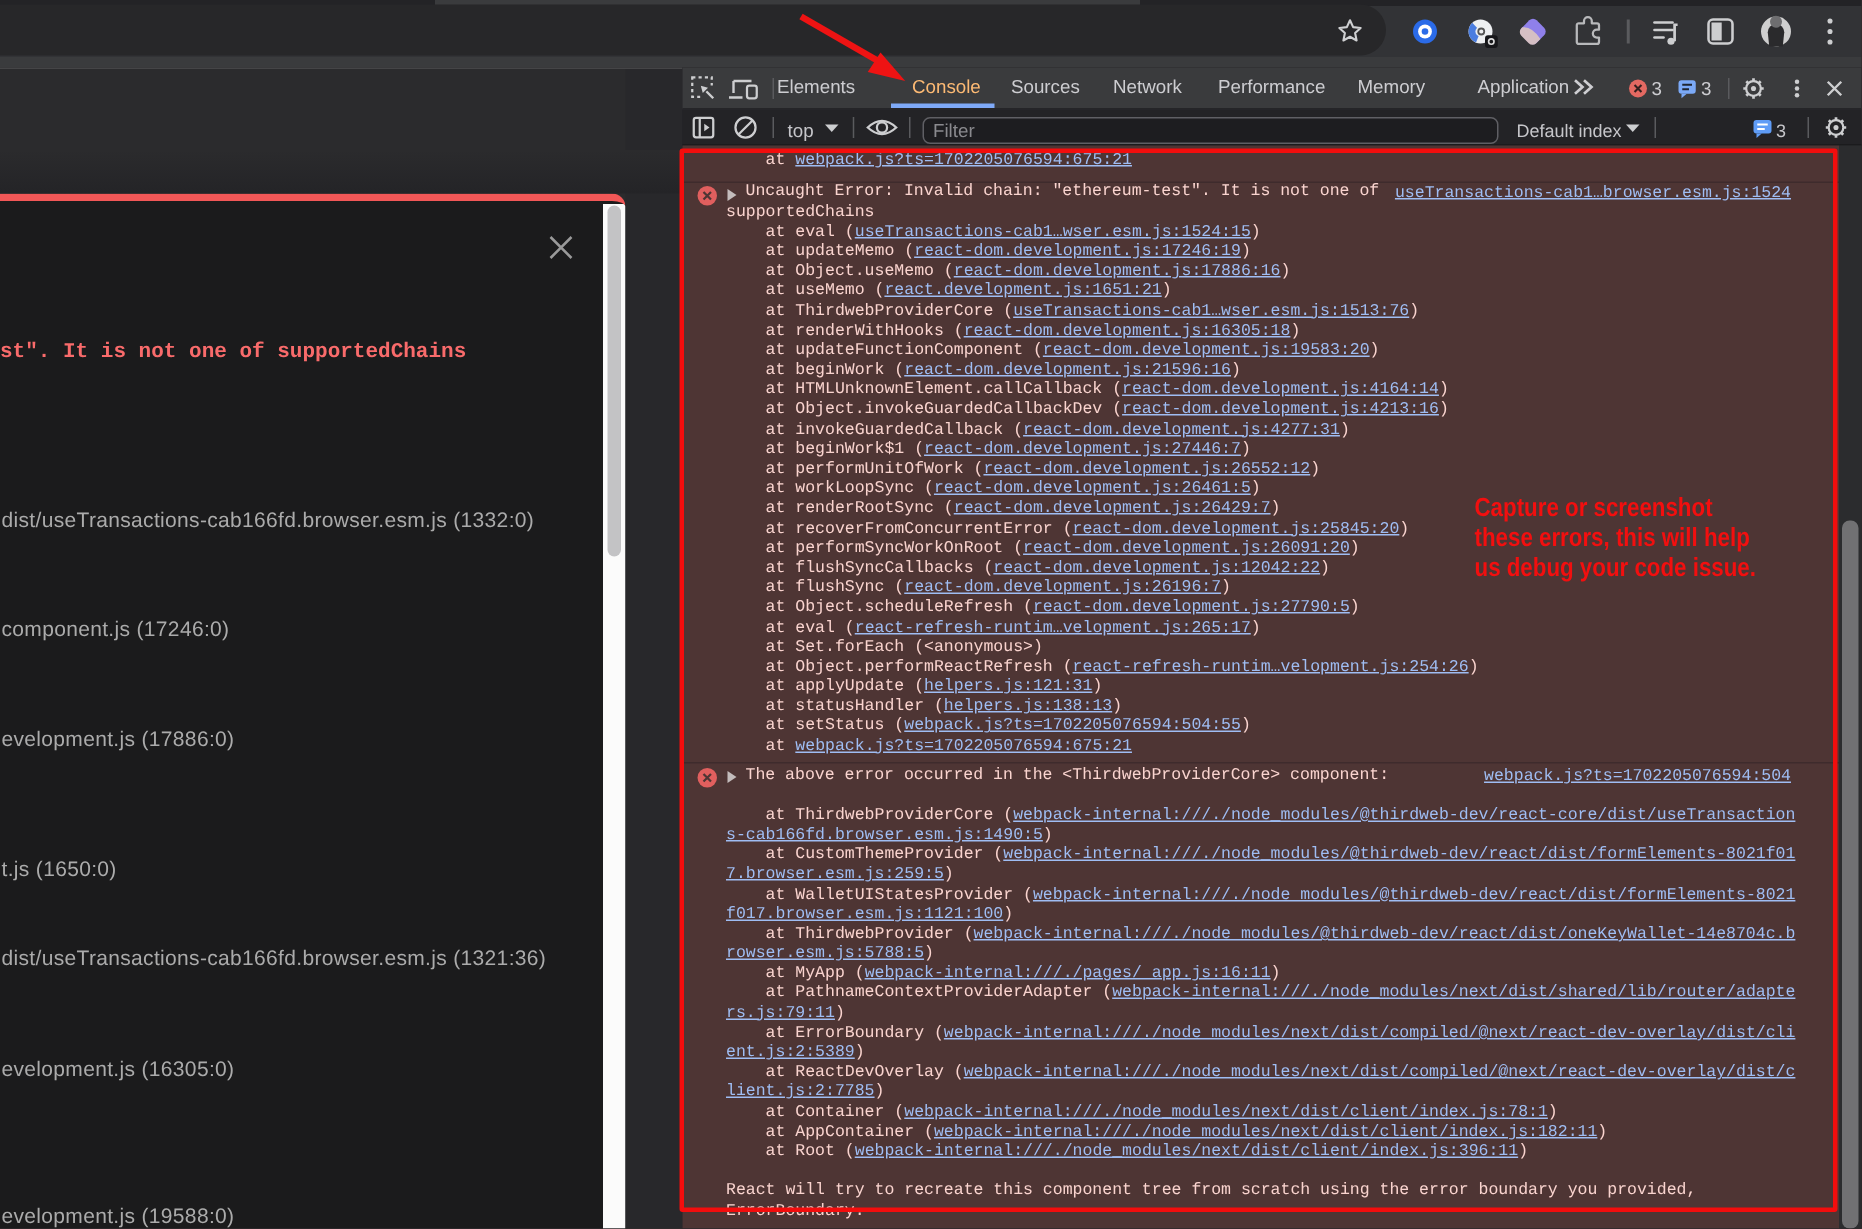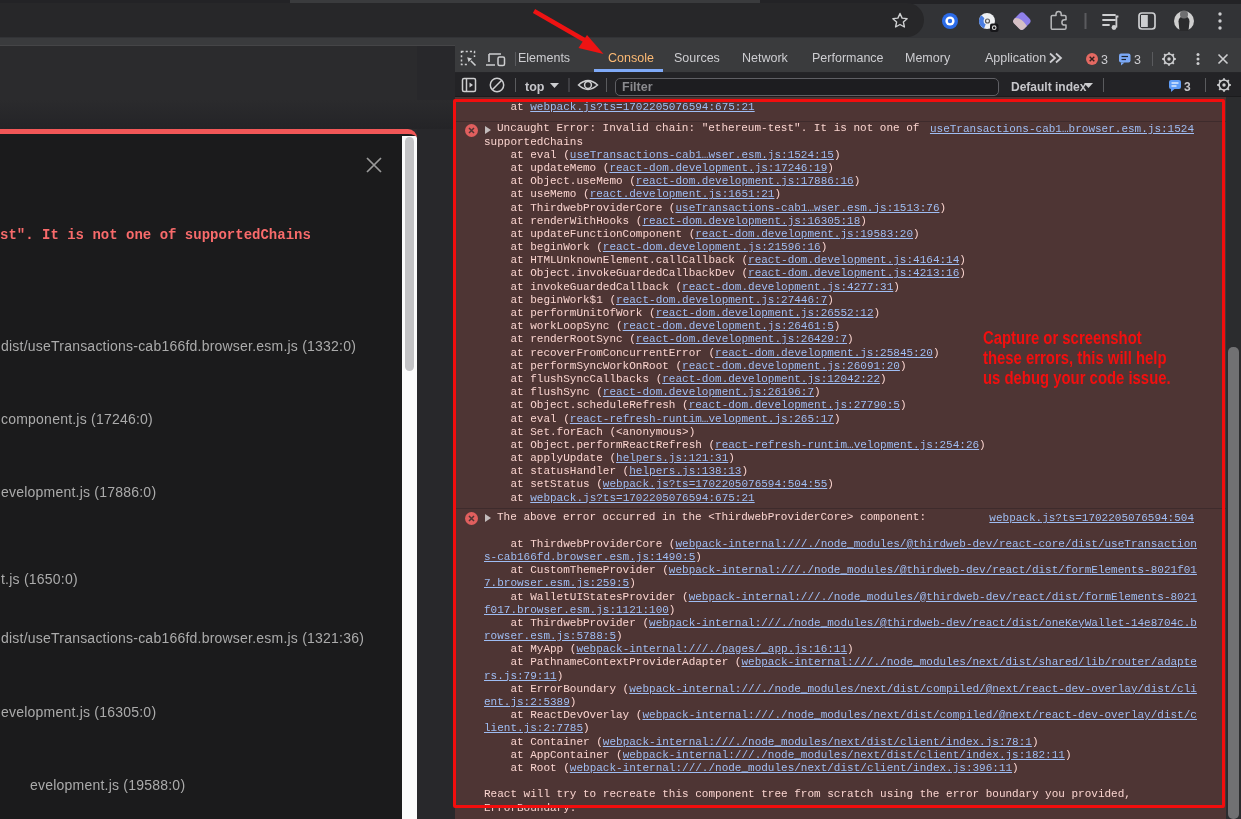--- a/index.html
+++ b/index.html
@@ -24,21 +24,21 @@
   #mclose svg{display:block;}
   #mred{left:0;top:227px;color:#f96b6b;font-weight:bold;font-size:14px;white-space:pre;}
   .mline{position:absolute;left:1px;color:#ababab;font-size:14px;white-space:pre;letter-spacing:0.22px;}
   
   #dt{left:455px;top:45px;width:786px;height:774px;background:#232326;}
   #tabrow{left:455px;top:45px;width:786px;height:28px;background:#3a3b3d;border-bottom:1px solid #252528;}
   .tab{position:absolute;top:51px;font-size:12.5px;color:#cdcdd1;white-space:nowrap;}
   #consoleul{left:594px;top:69px;width:69px;height:2.5px;background:#7faaf8;}
   #toolrow{left:455px;top:73px;width:786px;height:24px;background:#232326;border-bottom:1px solid #1b1b1d;}
   #filterbox{left:615px;top:78px;width:384px;height:17.5px;border:1px solid #5f5f64;border-radius:5px;background:#1d1d20;color:#8a8a8e;font-size:12.5px;line-height:16px;padding-left:6px;}
-  .tbtext{position:absolute;font-size:12.5px;color:#c6c6ca;white-space:nowrap;font-weight:bold;}
+  .tbtext{position:absolute;font-size:12.5px;color:#c6c6ca;white-space:nowrap;}
   
   #console{left:455px;top:97px;width:771px;height:722px;background:#4e3534;overflow:hidden;}
   #dtscroll{left:1226px;top:97px;width:15px;height:722px;background:#2b2c2e;}
   #dtthumb{left:1228px;top:347px;width:11px;height:472px;background:#717173;border-radius:5px;}
   .entry{position:absolute;left:0;width:771px;font-family:"Liberation Mono",monospace;font-size:11px;line-height:13.18px;color:#fad4cf;white-space:pre;}
   .u{color:#9fbdf3;text-decoration:underline;}
   .rlink{position:absolute;font-family:"Liberation Mono",monospace;font-size:11px;color:#9fbdf3;text-decoration:underline;white-space:pre;}
   .eicon{position:absolute;width:13px;height:13px;border-radius:50%;background:#e05f5e;}
   .eicon svg{display:block;}
   .tri{position:absolute;width:0;height:0;border-left:6.5px solid #c3bcbc;border-top:4.6px solid transparent;border-bottom:4.6px solid transparent;}
@@ -255,20 +255,20 @@
       <path d="M2 2 L16 16 M16 2 L2 16" stroke="#9a9a9a" stroke-width="1.7"></path>
     </svg>
   </div>
 <div class="abs mono" id="mred">st". It is not one of supportedChains</div>
 <div class="mline" style="top:338px;">dist/useTransactions-cab166fd.browser.esm.js (1332:0)</div>
 <div class="mline" style="top:411px;">component.js (17246:0)</div>
 <div class="mline" style="top:484px;">evelopment.js (17886:0)</div>
 <div class="mline" style="top:557px;margin-top:14px;">t.js (1650:0)</div>
 <div class="mline" style="top:630px;">dist/useTransactions-cab166fd.browser.esm.js (1321:36)</div>
 <div class="mline" style="top:704px;">evelopment.js (16305:0)</div>
-<div class="mline" style="top:777px;padding-left:29px;">evelopment.js (19588:0)</div>
+<div class="mline" style="top:802px;">evelopment.js (19588:0)</div>
 
 <div class="abs" id="redbox"></div>
 <div class="abs" id="anno">Capture or screenshot<br>these errors, this will help<br>us debug your code issue.</div>
 <svg class="abs" style="left:520px;top:0;width:120px;height:70px" viewBox="0 0 120 70">
   <line x1="14" y1="11" x2="66" y2="41" stroke="#ee1313" stroke-width="4.4"></line>
   <polygon points="83.5,54 67,35 58.5,48" fill="#ee1313"></polygon>
 </svg>
 
 </body></html>

